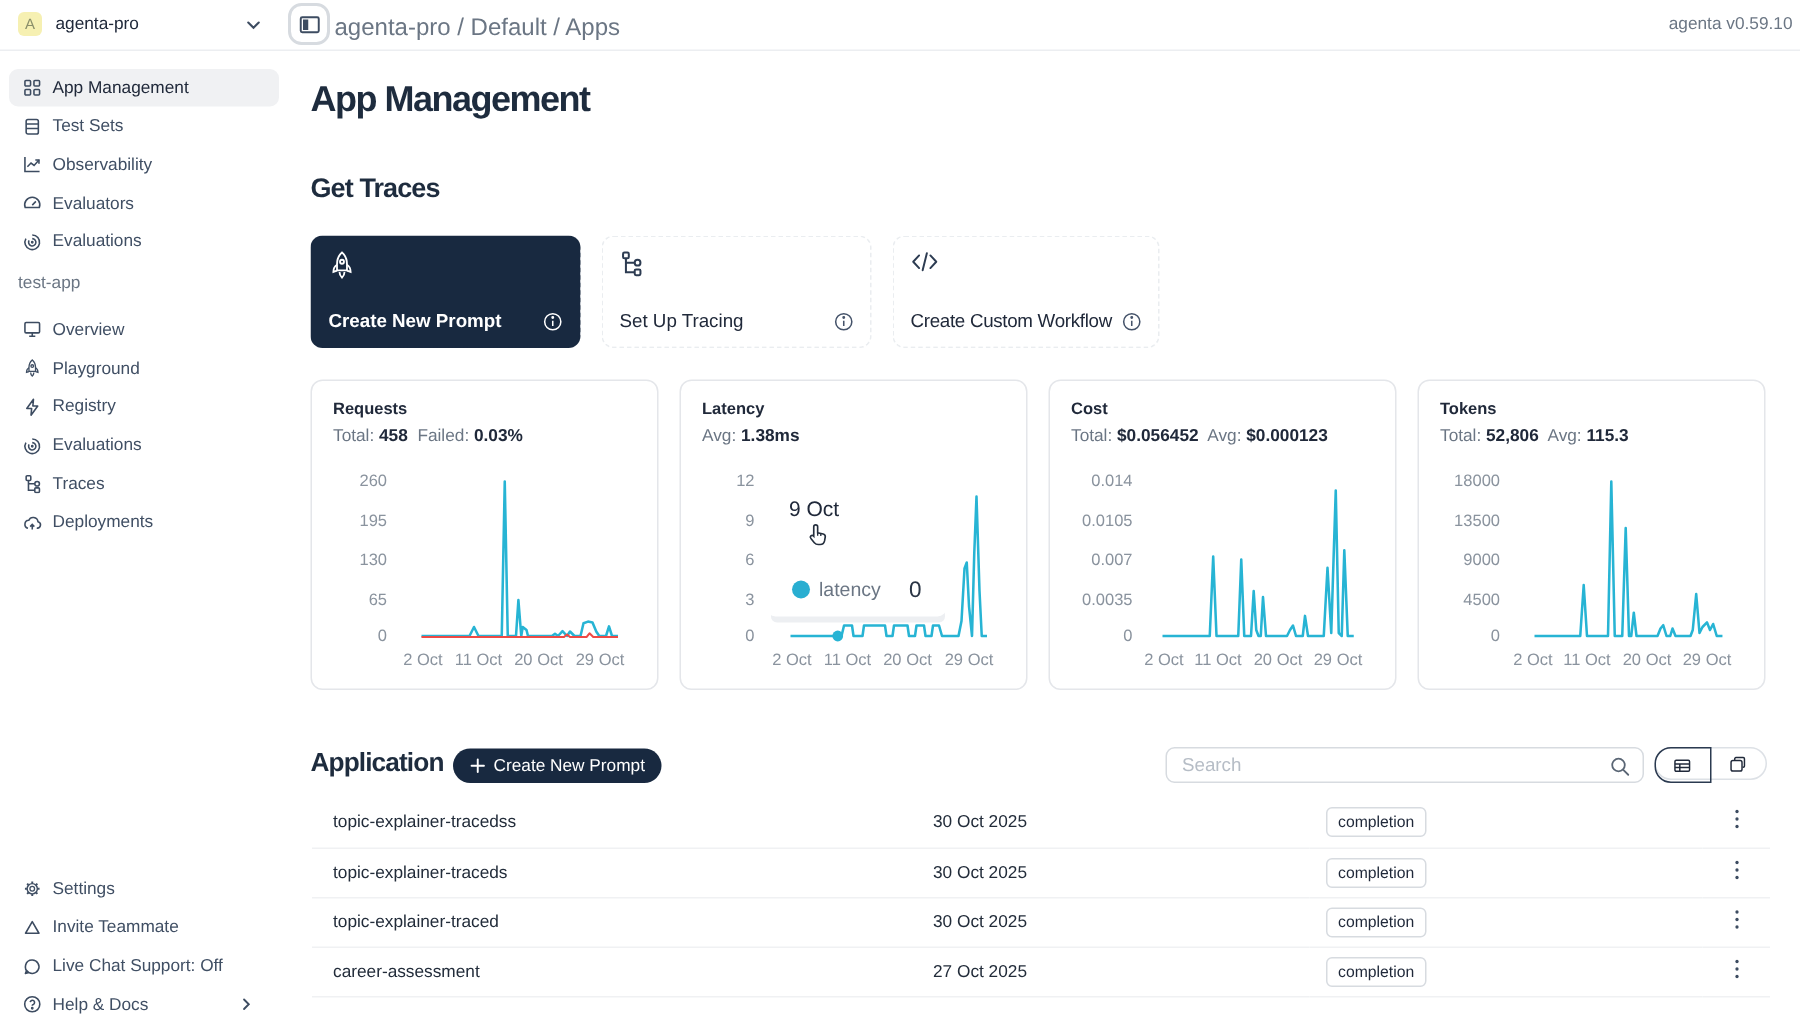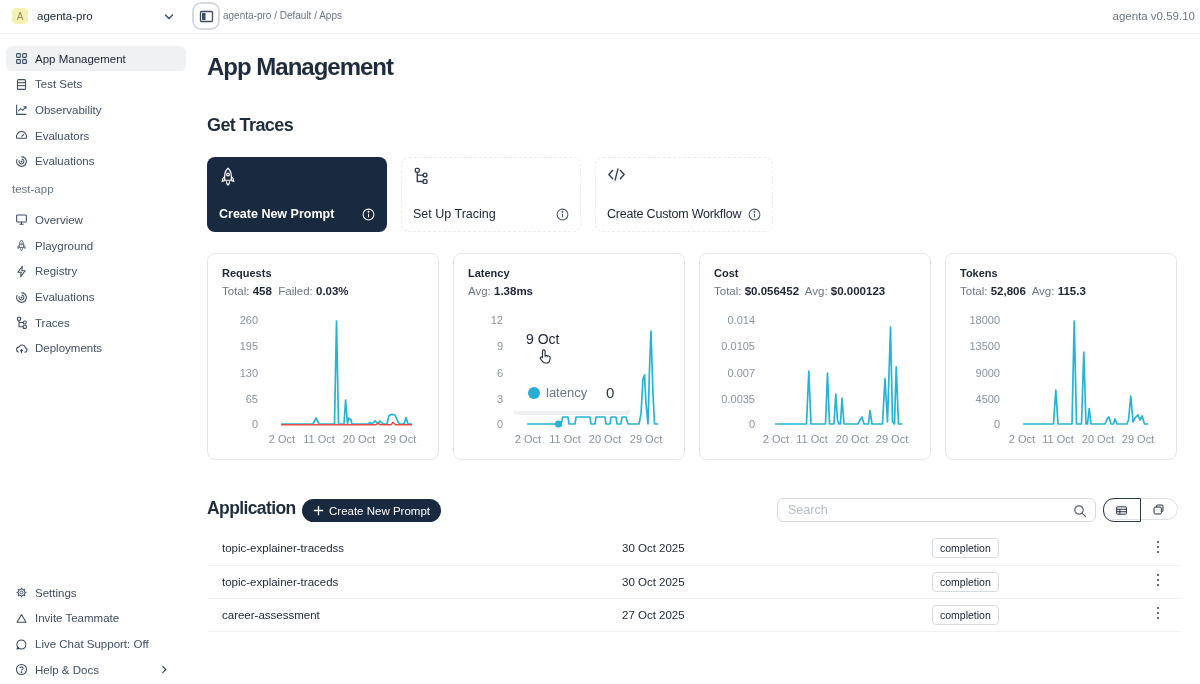--- a/index.html
+++ b/index.html
@@ -8,21 +8,21 @@
 .topbar { position:absolute; left:0; top:0; width:1200px; height:34px;
   border-bottom:1px solid #eceef1; background:#fff; z-index:5; }
 .org { position:absolute; left:12px; top:8px; display:flex; align-items:center; }
 .avatar { width:16px; height:16px; border-radius:4px; background:#f6f0b2;
   color:#8a8f6a; font-size:10px; display:flex; align-items:center; justify-content:center; }
 .orgname { margin-left:9px; font-size:11.5px; font-weight:normal; color:#20293a; }
 .chev { position:absolute; left:164px; top:12px; width:10px; height:10px; }
 .toggle-btn { position:absolute; left:192px; top:2px; width:28px; height:28px;
   border:2px solid #d7dbe0; border-radius:9px; background:#fff; display:flex;
   align-items:center; justify-content:center; }
-.crumbs { position:absolute; left:223px; top:10px; font-size:10px; color:#6b7684;text-align:right; }
+.crumbs { position:absolute; left:223px; top:10px; font-size:16px; color:#6b7684;text-align:right; }
 .version { position:absolute; right:5px; top:10px; font-size:11.5px; color:#6b7684; }
 
 .sidebar { position:absolute; left:0; top:34px; width:192px; height:650px; background:#fff; }
 .menu { padding:12px 6px 0 6px; }
 .mi { display:flex; align-items:center; height:25px; border-radius:6px;
   padding-left:9px; font-size:11.5px; color:#404f64; margin-bottom:0.7px; }
 .mi.active { background:#f0f1f3; color:#20293a; }
 .mi svg { margin-right:7px; flex:none; }
 .sec-label { font-size:11.5px; color:#6b7684; padding:9px 0 12px 6px; }
 .side-bottom { position:absolute; left:6px; bottom:1px; width:180px; }
@@ -62,21 +62,21 @@
 .tbl td { border-bottom:1px solid #f0f1f3; height:33px; padding:0; }
 .tbl tr.th { border-top:1px solid #eceef1; }
 .tbl tr.th td { height:31px; font-weight:bold; font-size:11px; border-bottom:1px solid #e4e6ea;
   border-right:1px solid #eceef1; }
 .tbl tr.th td:last-child { border-right:none; }
 .c1 { width:402px; padding-left:14px !important; }
 .c2 { width:263px; padding-left:12px !important; }
 .c3 { width:262px; padding-left:11px !important; }
 .c4 { width:45px; text-align:center; }
 .tag { border:1px solid #d7dbe0; border-radius:4px; font-size:10.5px; padding:3px 7px;
-  color:#20293a; background:#fff;margin-left:48px; }
+  color:#20293a; background:#fff; }
 .dots { color:#3d4c61; font-size:15px; }
 </style>
 </head>
 <body>
 <div class="topbar">
   <div class="org">
     <div class="avatar">A</div>
       <div class="orgname">agenta-pro</div>
   </div>
   <svg class="chev" viewBox="0 0 10 10">
@@ -444,20 +444,30 @@
             <td class="c1">topic-explainer-traceds</td>
             <td class="c2">30 Oct 2025</td>
             <td class="c3"><span class="tag">completion</span></td>
             <td class="c4 dots"><svg width="4" height="14" viewBox="0 0 4 14">
                 <circle cx="2" cy="2" r="1.1" fill="#3d4c61"></circle>
                 <circle cx="2" cy="7" r="1.1" fill="#3d4c61"></circle>
                 <circle cx="2" cy="12" r="1.1" fill="#3d4c61"></circle>
               </svg></td>
           </tr>
       <tr>
+            <td class="c1">topic-explainer-traced</td>
+            <td class="c2">30 Oct 2025</td>
+            <td class="c3"><span class="tag">completion</span></td>
+            <td class="c4 dots"><svg width="4" height="14" viewBox="0 0 4 14">
+                <circle cx="2" cy="2" r="1.1" fill="#3d4c61"></circle>
+                <circle cx="2" cy="7" r="1.1" fill="#3d4c61"></circle>
+                <circle cx="2" cy="12" r="1.1" fill="#3d4c61"></circle>
+              </svg></td>
+          </tr>
+      <tr>
             <td class="c1">career-assessment</td>
             <td class="c2">27 Oct 2025</td>
             <td class="c3"><span class="tag">completion</span></td>
             <td class="c4 dots"><svg width="4" height="14" viewBox="0 0 4 14">
                 <circle cx="2" cy="2" r="1.1" fill="#3d4c61"></circle>
                 <circle cx="2" cy="7" r="1.1" fill="#3d4c61"></circle>
                 <circle cx="2" cy="12" r="1.1" fill="#3d4c61"></circle>
               </svg></td>
           </tr>
     </tbody>

